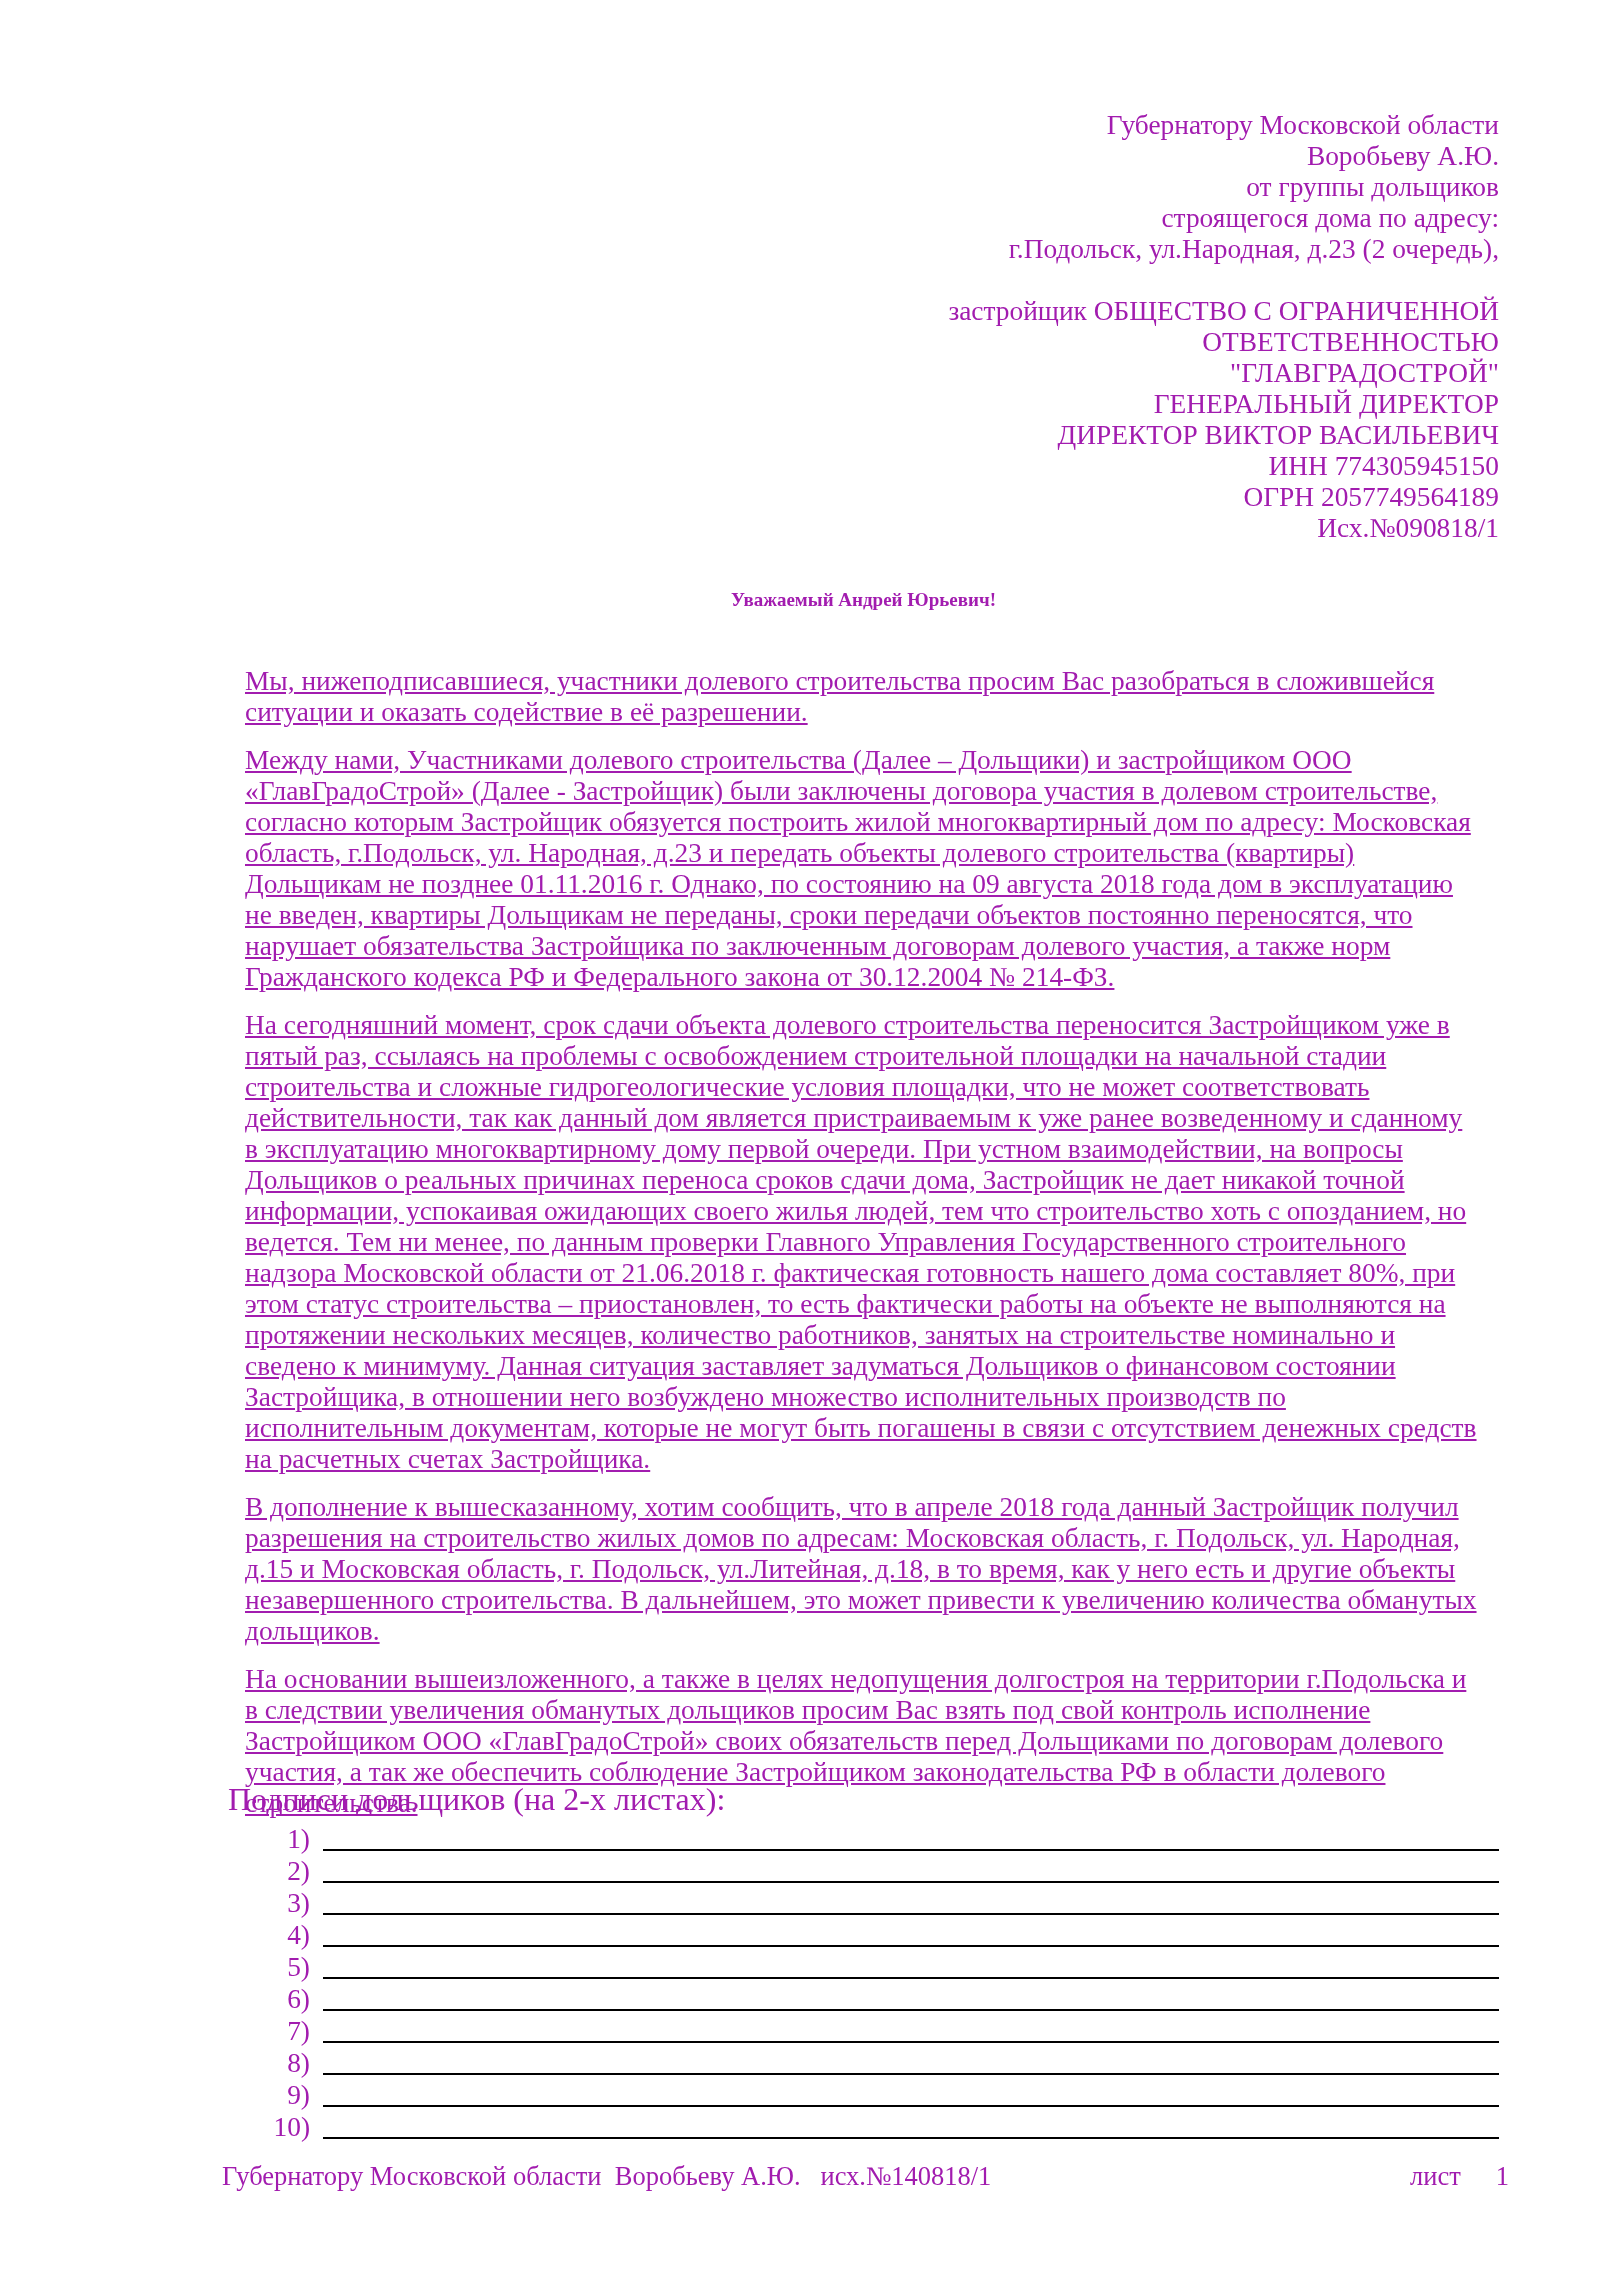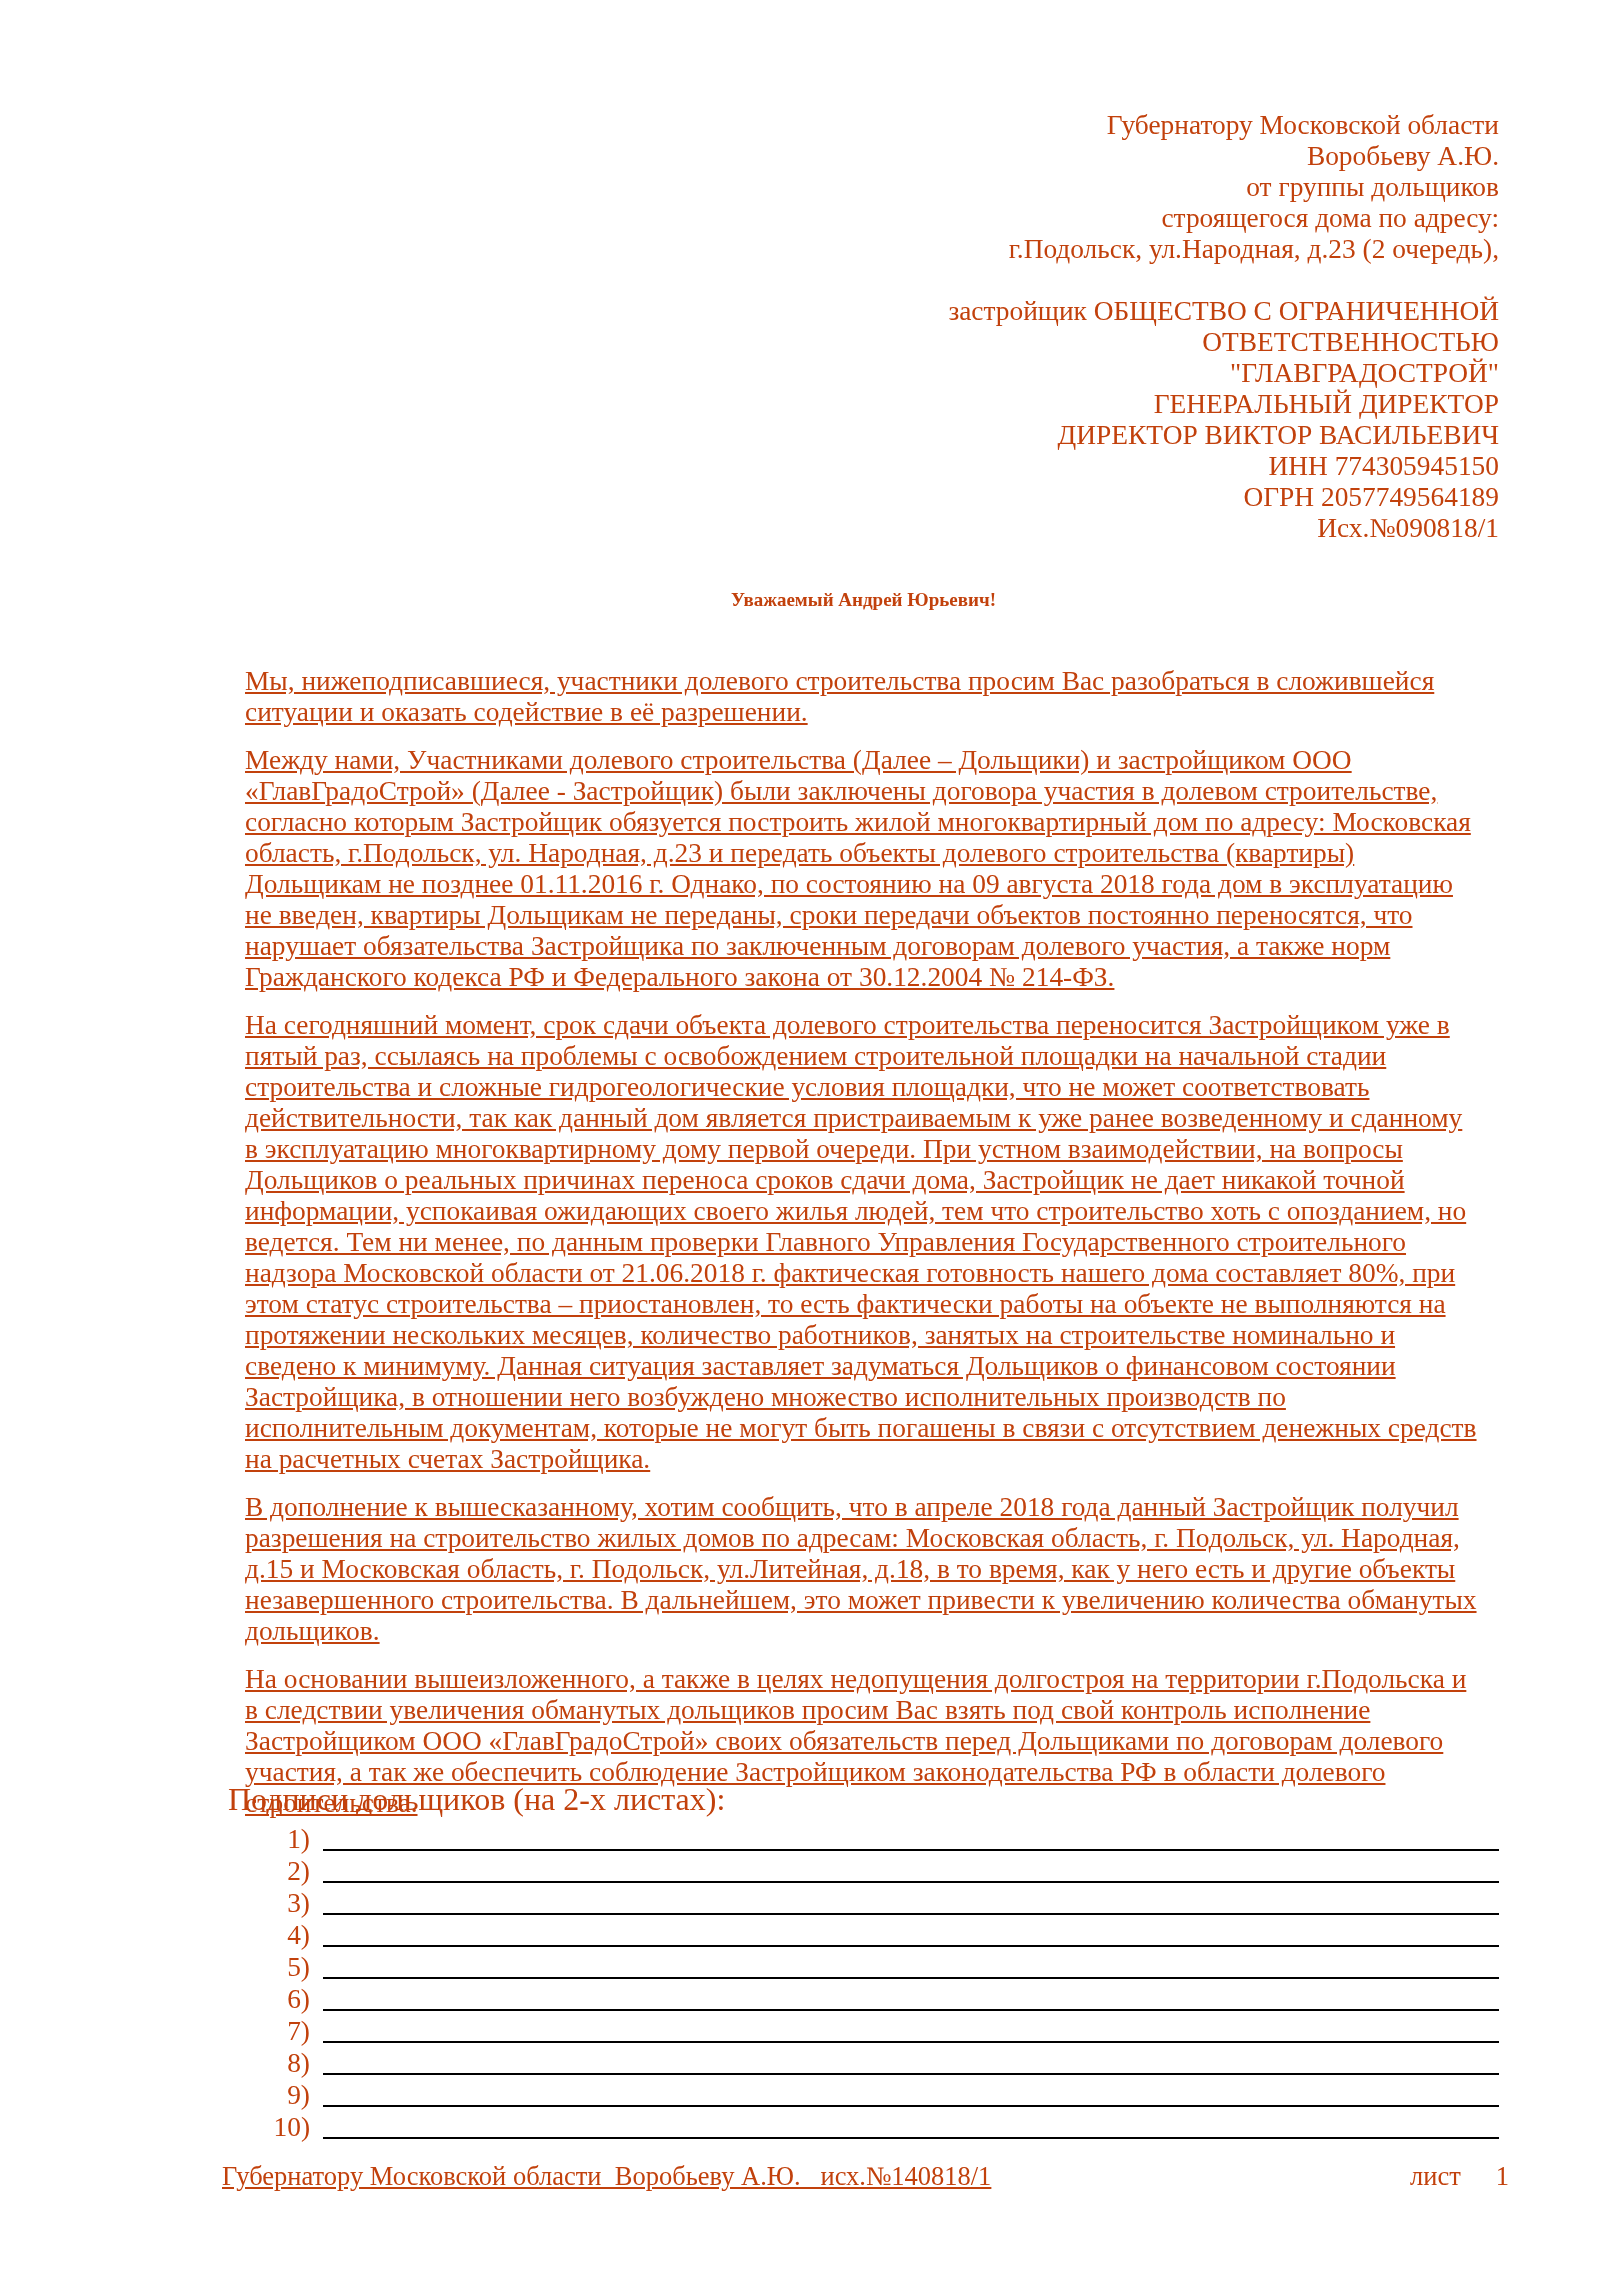--- a/index.html
+++ b/index.html
@@ -1,21 +1,21 @@
 <!DOCTYPE html>
 <html lang="ru"><head>
 <meta charset="utf-8">
 <style>
   html, body { margin: 0; padding: 0; background: #ffffff; }
   .page {
     position: relative;
     width: 1621px;
     height: 2293px;
     background: #ffffff;
-    color: #c2410c;
+    color: #a21caf;
     font-family: "Liberation Serif", "DejaVu Serif", serif;
     overflow: hidden;
   }
   
   .address-block {
     position: absolute;
     top: 110px;
     right: 122px;
     width: 745px;
     text-align: right;
@@ -76,21 +76,21 @@
     position: absolute;
     top: 2161px;
     left: 222px;
     right: 112px;
     display: flex;
     justify-content: space-between;
     align-items: baseline;
     font-size: 26.5px;
     line-height: 30px;
   }
-  .footer-left { white-space: pre; text-decoration: underline; }
+  .footer-left { white-space: pre; }
   .footer-right { display: flex; gap: 35px; white-space: pre; }
 </style>
 </head>
 <body>
 
 <div class="page">
 
   <div class="address-block">
     <div>
 

